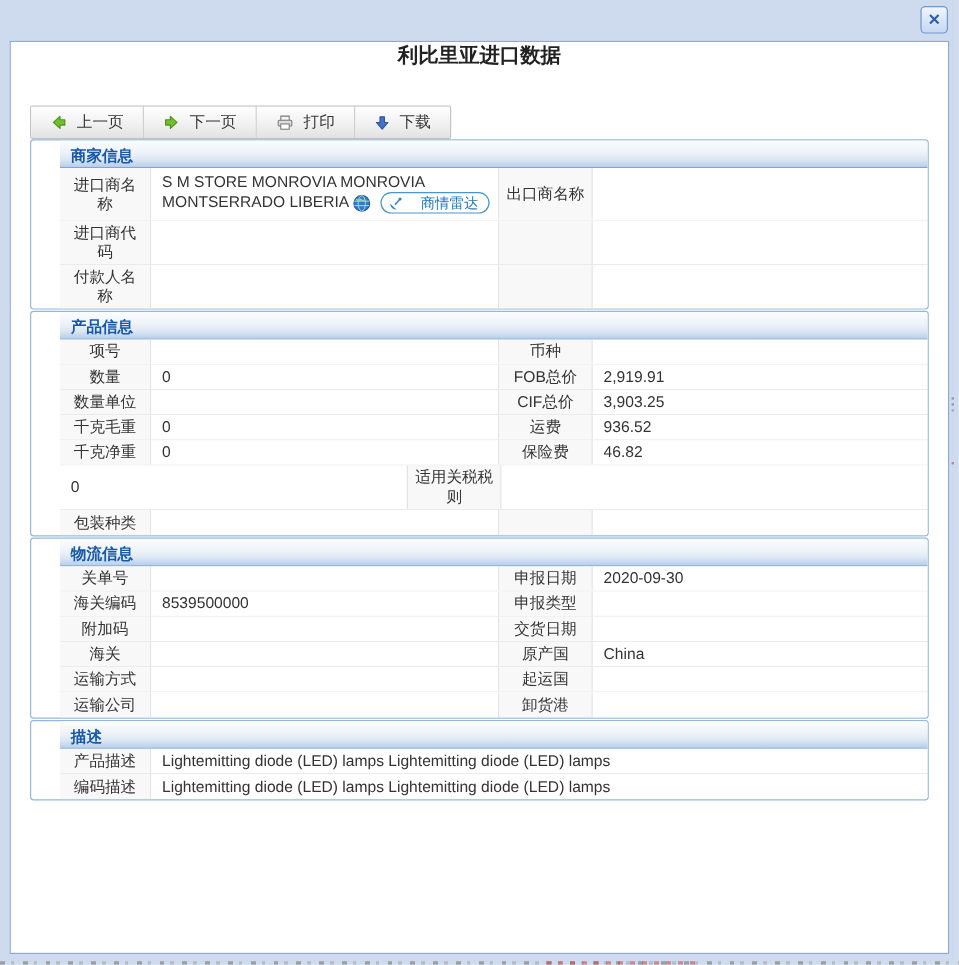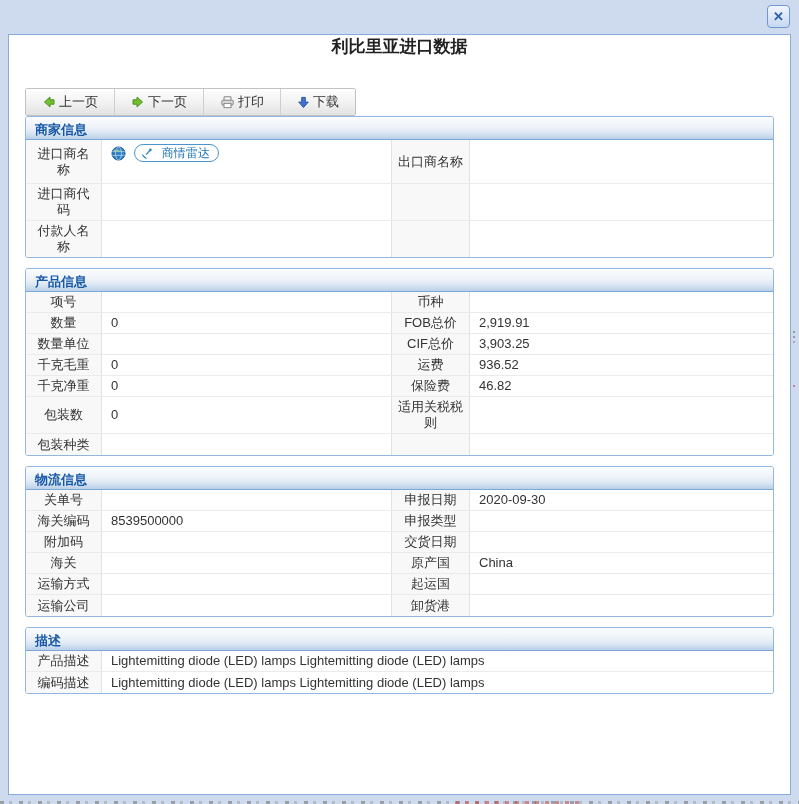--- a/index.html
+++ b/index.html
@@ -27,33 +27,33 @@
   }
   .page-title {
     height:24px; text-align:center;
     font-size:17px; font-weight:bold; color:#222;
   }
 
   
   .toolbar { margin:29px 0 0 16px; }
   .btn-group { display:inline-flex; border:1px solid #c2c2c2; border-radius:2px; background:#fff; }
   .tb-btn {
-    display:inline-flex; align-items:center; gap:3px;
+    display:inline-flex; align-items:center; gap:8px;
     height:26px; padding:0 16px; border:none; border-left:1px solid #cfcfcf;
     background:linear-gradient(180deg,#fefefe 0%,#f1f1f1 55%,#e2e2e2 100%);
     font-size:13px; color:#333; cursor:pointer;
     font-family:inherit;
   }
   .tb-btn:first-child { border-left:none; }
   .tb-btn svg { display:block; }
 
   
   .section {
-    margin:0 16px 10px 16px; border:1px solid #94b7de; border-radius:3px;
-    overflow:hidden; background:#fff;
+    margin:0 16px 1px 16px; border:1px solid #94b7de; border-radius:3px;
+    overflow:hidden; background:#fff;padding-left:24px;
   }
   .section:first-of-type { margin-top:12px; }
   .sec-header {
     height:23px; padding:4px 9px 0 9px;
     font-weight:bold; color:#1758a7; font-size:13px;
     background:linear-gradient(180deg,#fbfdfe 0%,#eef3f9 45%,#dce7f3 72%,#b9cfe9 100%);
     border-bottom:1px solid #7da7d8;
   }
   .row { display:flex; border-bottom:1px solid #ebebeb; min-height:21px; align-items:stretch; }
   .row:last-child { border-bottom:none; }
@@ -67,21 +67,21 @@
   .r-tall  { min-height:44px; }
   .r-mid   { min-height:36px; }
   .wrapcell { display:block; padding-top:4px; }
   .wrapcell svg, .wrapcell .radar-pill { vertical-align:middle; }
 
   
   .dval { flex:1; padding-left:9px; background:#fff; }
 
   
   .radar-pill {
-    display:inline-flex; align-items:center; gap:9px;
+    display:inline-flex; align-items:center; gap:15px;
     height:18px; padding:0 8px 0 5px; margin-left:4px;
     border:1px solid #4a95cc; border-radius:10px;
     color:#1f74b8; font-size:12px; cursor:pointer; background:#fff;
     white-space:nowrap;
     font-family:Liberation Serif, serif;
   }
 
   
   .bottom-sliver {
     position:absolute; left:0; right:0; bottom:0; height:3px;
@@ -139,20 +139,21 @@
         <span>下载</span>
       </button>
     </div>
   </div>
 
   <div class="section">
     <div class="sec-header">商家信息</div>
     <div class="row r-tall">
       <div class="cell lbl c1">进口商名称</div>
       <div class="cell val c2 wrapcell">
+        <span>S M STORE MONROVIA MONROVIA MONTSERRADO LIBERIA</span>
         <svg width="15" height="15" viewBox="0 0 16 16">
           <circle cx="8" cy="8" r="7" fill="#2f7dc2" stroke="#1b5d9a"></circle>
           <ellipse cx="8" cy="8" rx="3.2" ry="6.8" fill="none" stroke="#bcd9ef" stroke-width="0.8"></ellipse>
           <path d="M1.4 6 H14.6 M1.4 10 H14.6" stroke="#bcd9ef" stroke-width="0.8" fill="none"></path>
           <path d="M3 4.2 q2 1.8 4.2 0.2 q1 1.6 3.4 0.8" stroke="#9fd49a" fill="none" stroke-width="1.2"></path>
         </svg>
         <span class="radar-pill">
           <svg width="13" height="13" viewBox="0 0 14 14">
             <path d="M2.2 7.2 A5.8 5.8 0 0 0 8 12.8 Z" fill="#2e83c3"></path>
             <line x1="6.6" y1="8.2" x2="10.6" y2="3.8" stroke="#2e83c3" stroke-width="1.3"></line>
@@ -204,21 +205,20 @@
       <div class="cell lbl c3">运费</div>
       <div class="cell val c4">936.52</div>
     </div>
     <div class="row">
       <div class="cell lbl c1">千克净重</div>
       <div class="cell val c2">0</div>
       <div class="cell lbl c3">保险费</div>
       <div class="cell val c4">46.82</div>
     </div>
     <div class="row r-mid">
-      <div class="cell lbl c1">包装数</div>
       <div class="cell val c2">0</div>
       <div class="cell lbl c3">适用关税税则</div>
       <div class="cell val c4"></div>
     </div>
     <div class="row">
       <div class="cell lbl c1">包装种类</div>
       <div class="cell val c2"></div>
       <div class="cell lbl c3"></div>
       <div class="cell val c4"></div>
     </div>

